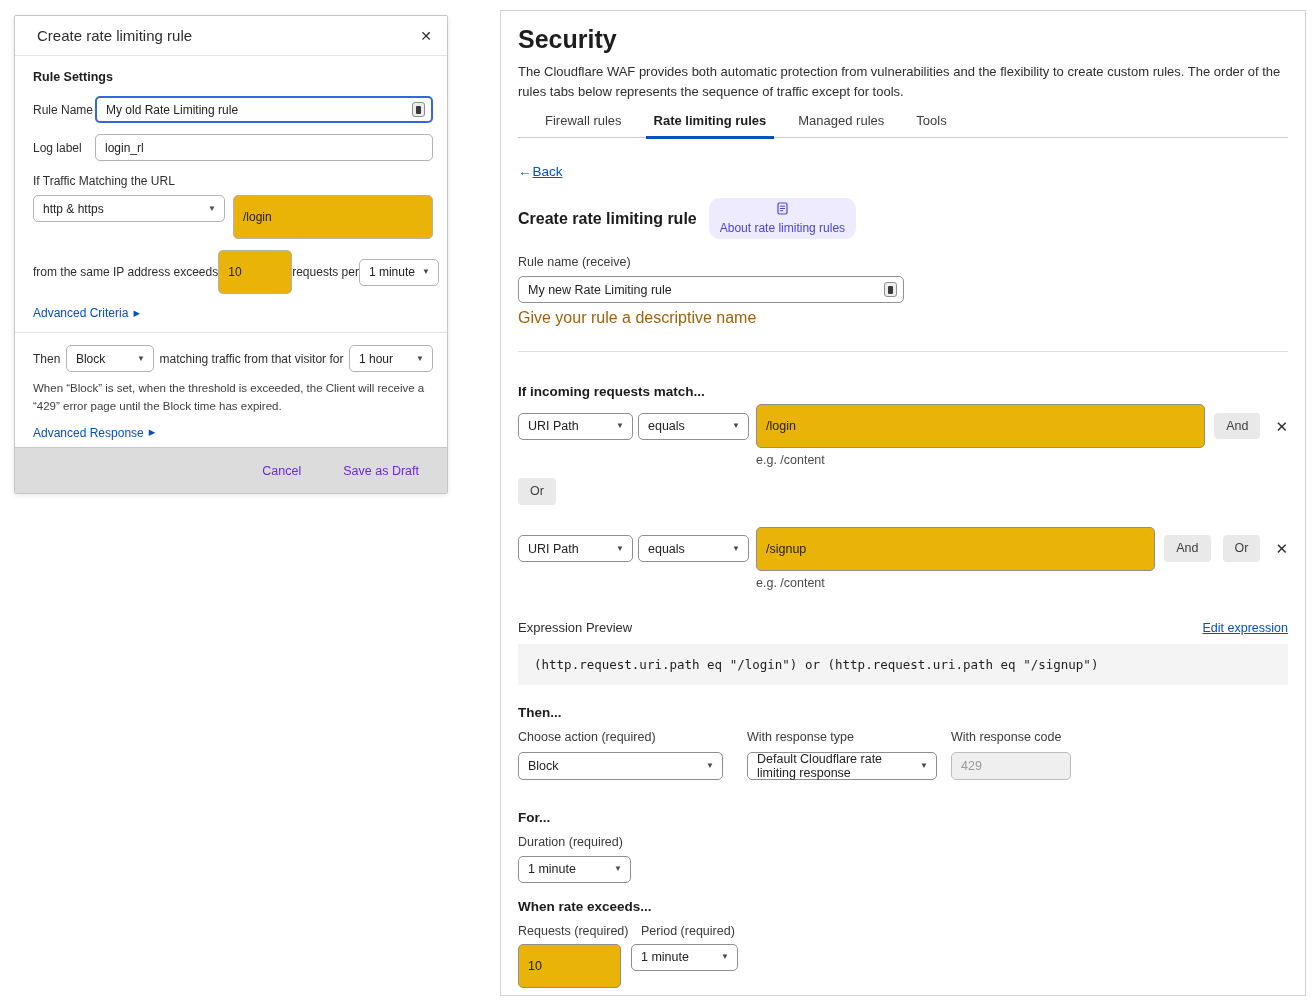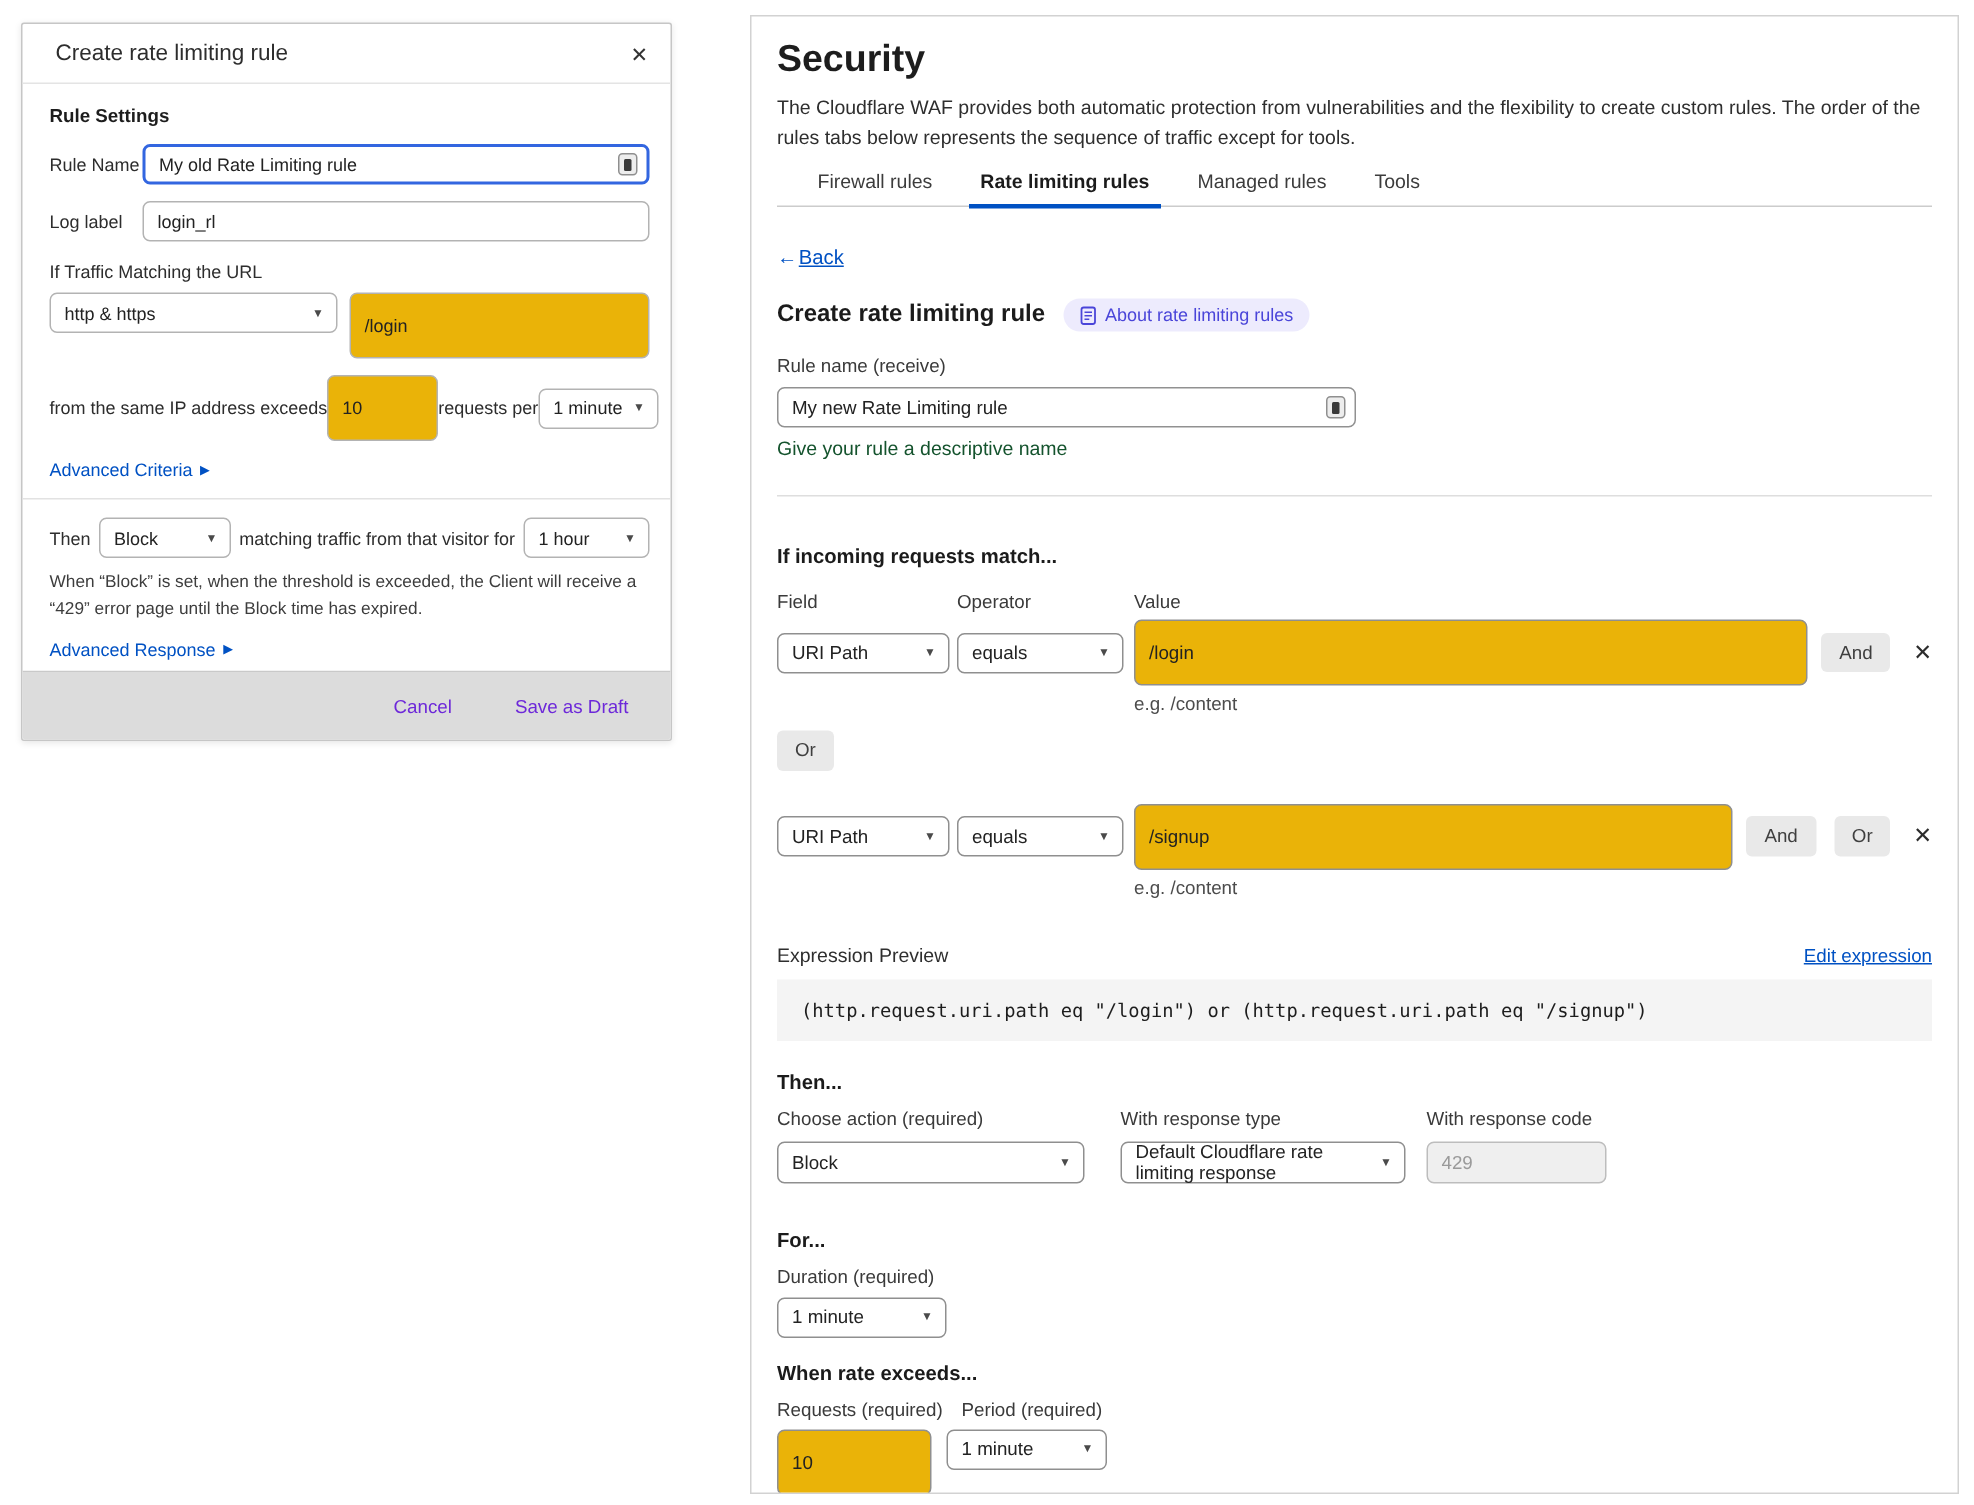--- a/index.html
+++ b/index.html
@@ -95,25 +95,25 @@
 
   .back { margin-top:26px; display:inline-flex; align-items:center; font-size:13.5px; cursor:pointer; }
   .back .arrow { color:var(--link,#0051c3); margin-right:1px; }
   .back .txt { color:var(--link,#0051c3); text-decoration:underline; }
 
   .h-row { display:flex; align-items:center; gap:12px; margin-top:18px; }
   .h-create { font-size:16px; font-weight:bold; color:#1b1b1b; margin:0; }
   .badge {
     display:inline-flex; align-items:center; gap:6px;
     background:var(--badge-bg,#edebfd); color:var(--badge-text,#4a45d9);
-    font-size:12px; padding:4px 11px; border-radius:11px; cursor:pointer;
+    font-size:12px; padding:4px 11px; border-radius:11px; cursor:pointer;flex-direction:column;
   }
 
   .fld-label { font-size:12.5px; color:#3a3a3a; display:block; }
-  .helper { font-size:13px; color:#14532d; margin-top:6px; }
+  .helper { font-size:16px; color:#a16207; margin-top:6px; }
   .p-input-wrap { width:386px; margin-top:7px; height:27px; border-radius:5px; border:1px solid #919191; display:flex; align-items:center; gap:5px; padding:0 6px 0 9px; }
   .p-input-wrap input { border:none; outline:none; flex:1; min-width:0; font-family:inherit; font-size:12.5px; color:#222; background:transparent; padding:0; }
 
   .panel .input, .panel .select { border-color:#8f8f8f; font-size:12.5px; }
   .divider { border-top:1px solid #dedede; margin-top:24px; }
   .h-section { font-size:13.5px; font-weight:bold; color:#1b1b1b; }
 
   .cols { display:flex; font-size:12.5px; color:#3a3a3a; margin-top:16px; }
   .cols .c1 { width:120px; } .cols .c2 { width:118px; }
 
@@ -275,25 +275,20 @@
           <i></i>
         </span>
     </div>
     <div class="helper">Give your rule a descriptive name</div>
   </div>
 
   <div class="divider"></div>
 
   <div class="h-section" style="margin-top:32px;">If incoming requests match...</div>
 
-  <div class="cols">
-    <span class="c1">Field</span>
-    <span class="c2">Operator</span>
-    <span>Value</span>
-  </div>
 
   
   <div class="match-row" style="margin-top:5px;">
     <div class="select w-field">
       <span>URI Path</span>
       <span class="sel-arrow">▼</span>
     </div>
     <div class="select w-op">
       <span>equals</span>
       <span class="sel-arrow">▼</span>

